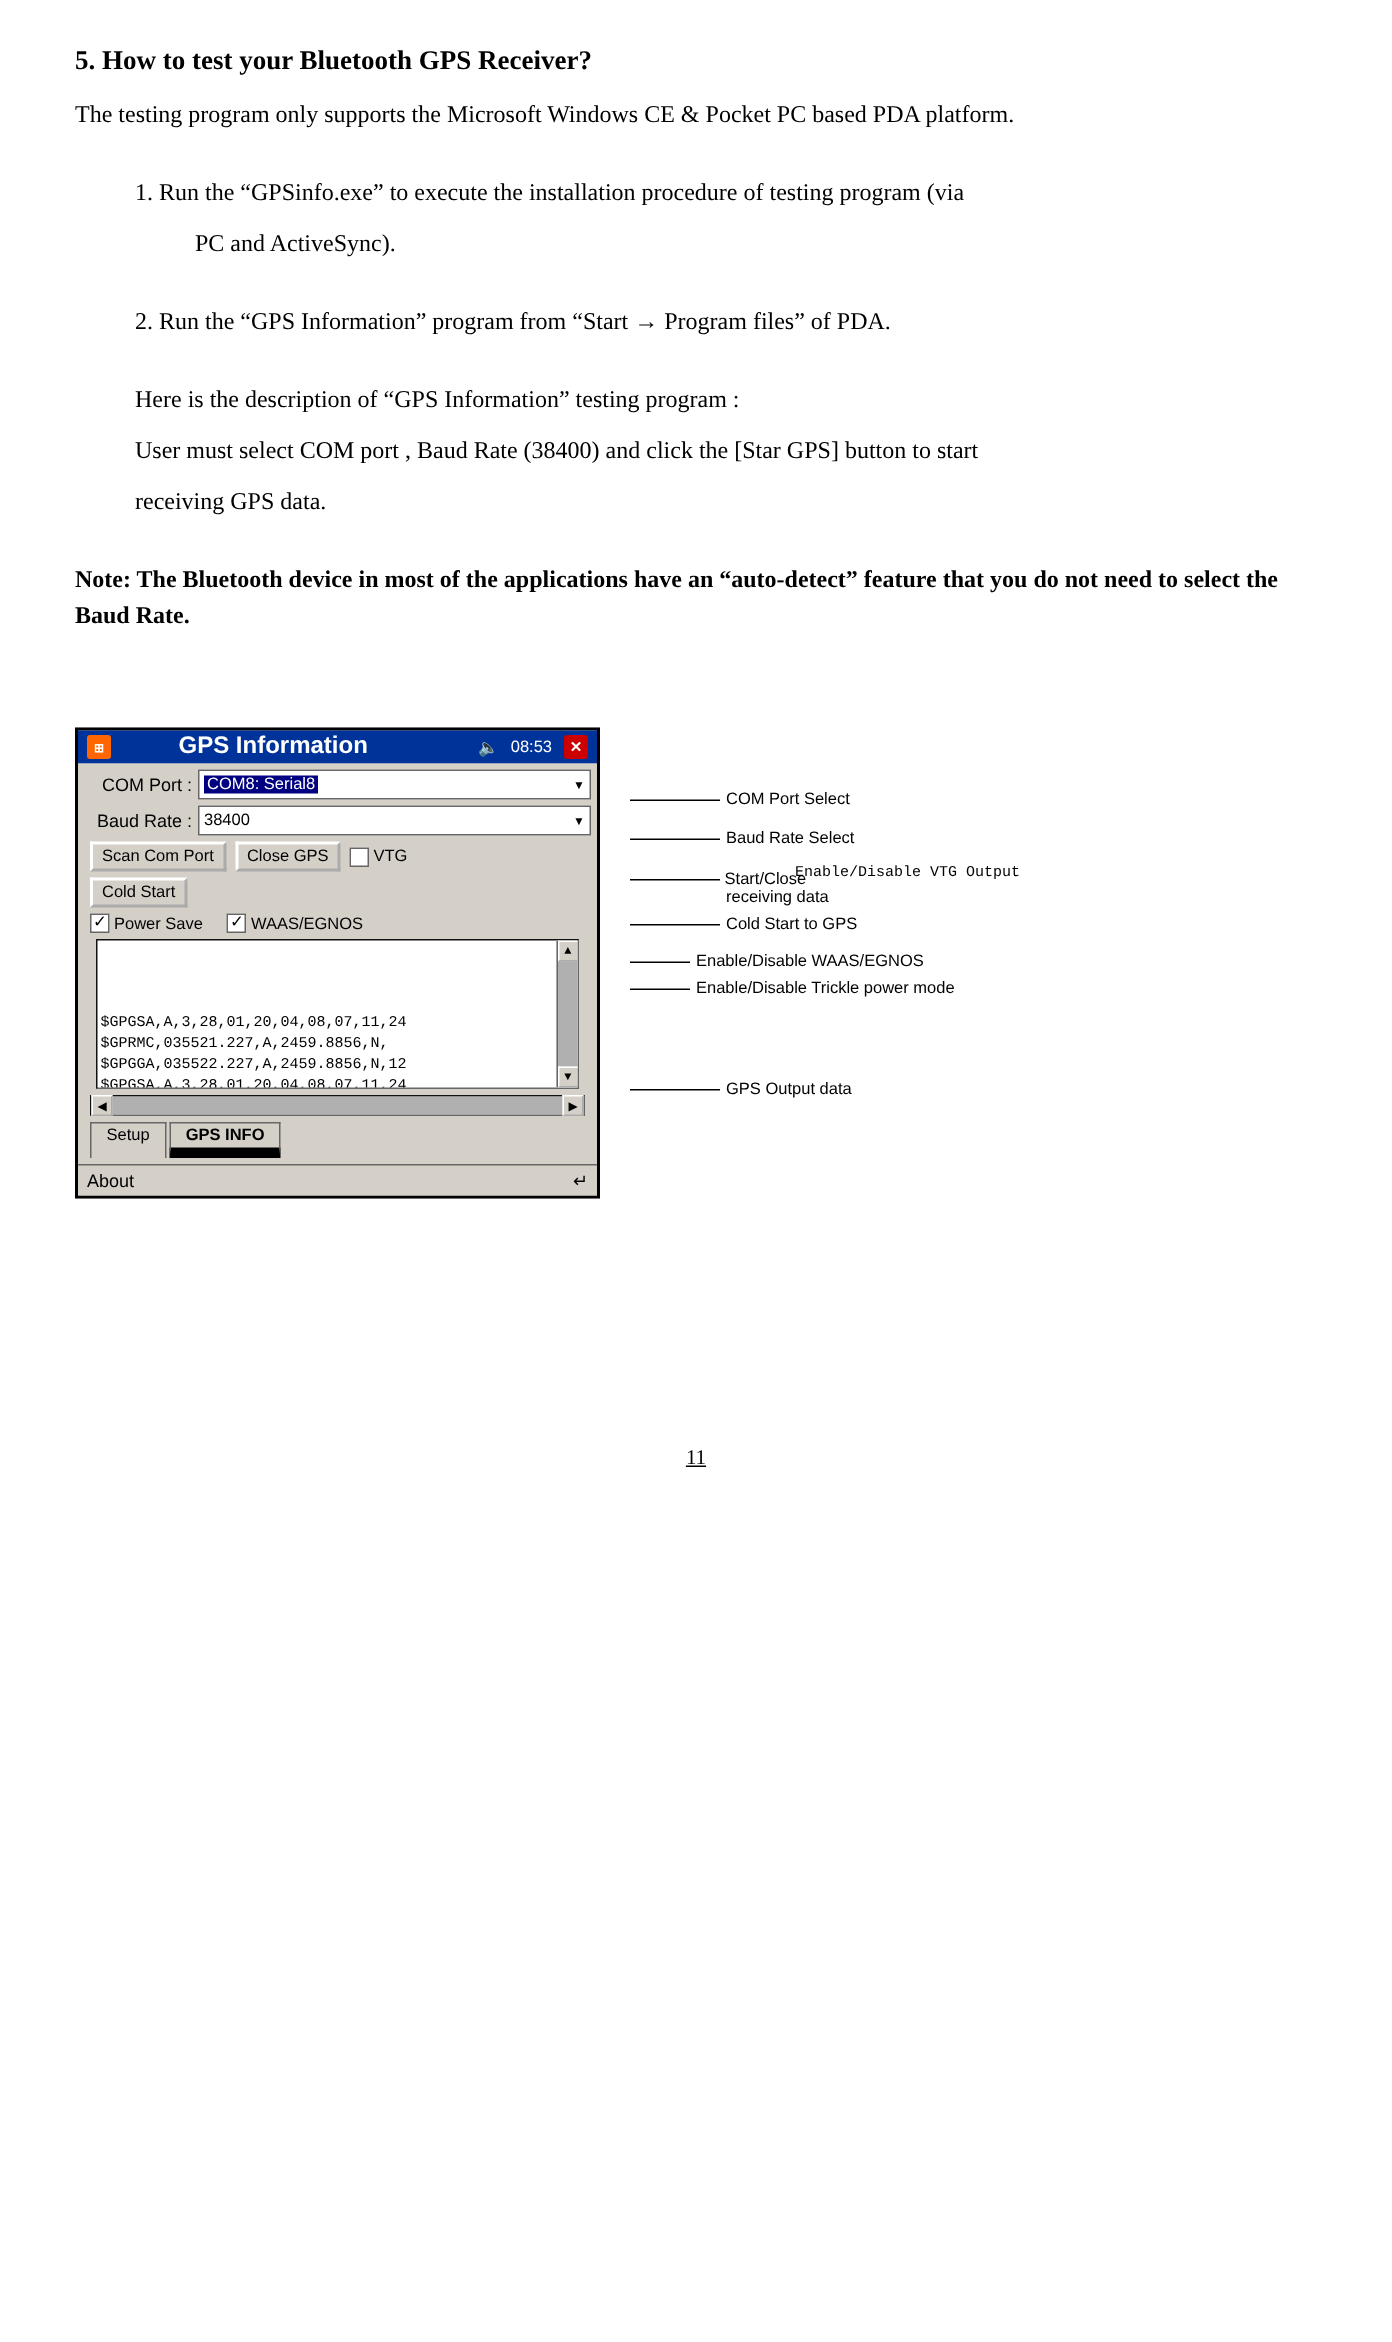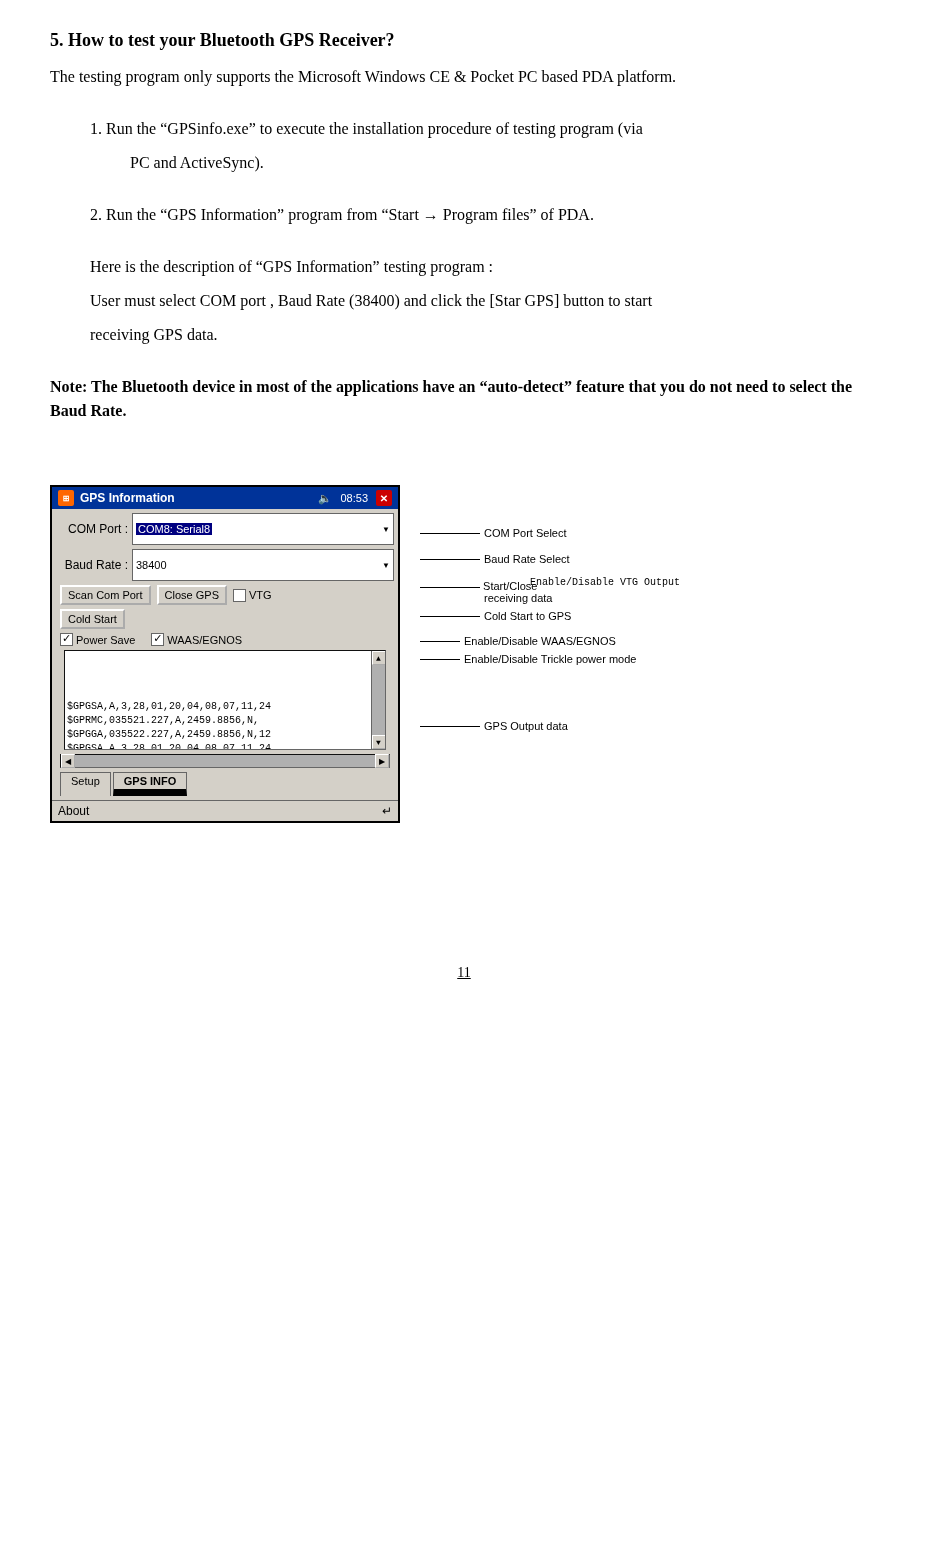--- a/index.html
+++ b/index.html
@@ -71,22 +71,23 @@
       border-radius: 2px;
       display: flex;
       align-items: center;
       justify-content: center;
       font-size: 8px;
       color: white;
       font-weight: bold;
     }
 
     .titlebar-title {
-      font-size: 12px;
-      font-weight: bold;
+      font-size: 16px;
+      font-weight: bold;
+      margin-left: 39px;
     }
 
     .titlebar-right {
       display: flex;
       align-items: center;
       gap: 8px;
       font-size: 11px;
     }
 
     .close-btn {
@@ -115,21 +116,21 @@
 
     .form-label {
       width: 72px;
       font-size: 12px;
       text-align: right;
       margin-right: 4px;
     }
 
     .form-select {
       flex: 1;
-      height: 32px;
+      height: 20px;
       background: white;
       border: 1px solid #666;
       font-size: 11px;
       padding: 1px 3px;
       display: flex;
       align-items: center;
       justify-content: space-between;
     }
 
     .select-arrow {

